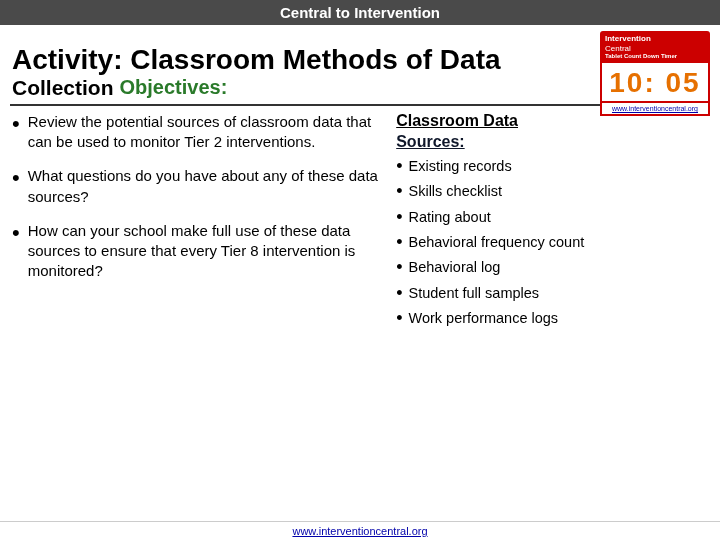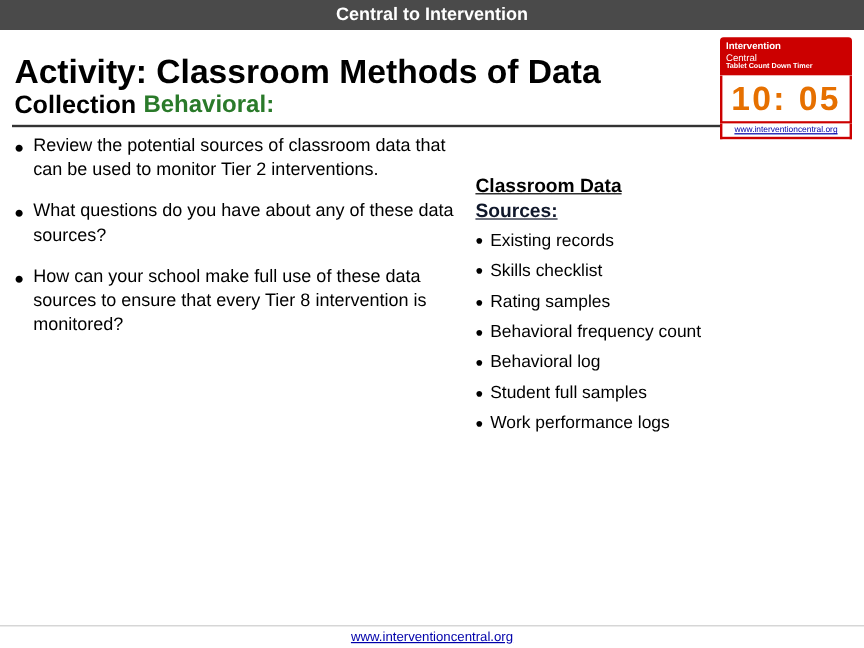--- a/index.html
+++ b/index.html
@@ -124,21 +124,20 @@
       font-size: 22px;
       margin-right: 8px;
       margin-top: -3px;
       flex-shrink: 0;
     }
 
     
     .right-col {
       flex: 1;
       font-size: 14px;
-      margin-top: 35px;
     }
 
     .sources-title {
       font-size: 16px;
       font-weight: bold;
       color: #000;
       text-decoration: underline;
       margin-bottom: 3px;
     }
 
@@ -198,21 +197,21 @@
 
 <div class="top-bar">
   <span>Central to Intervention</span>
 </div>
 
 <div class="header-area">
   <div class="title-block">
     <div class="main-title">Activity: Classroom Methods of Data</div>
     <div style="display:flex; gap:6px;">
       <span class="obj-line1">Collection</span>
-      <span class="obj-line2">Behavioral:</span>
+      <span class="obj-line2">Objectives:</span>
     </div>
   </div>
 
   <div class="timer-widget">
     <div class="timer-logo">
       <div style="font-size:8px; font-weight:bold;">Intervention</div>
       <div style="font-size:8px; font-weight:normal;">Central</div>
       <div style="font-size:6px;">Tablet Count Down Timer</div>
     </div>
     <div class="timer-body">
@@ -248,21 +247,21 @@
     <div class="source-item">
       <span class="source-bullet">•</span>
       <span>Existing records</span>
     </div>
     <div class="source-item">
       <span class="source-bullet">•</span>
       <span>Skills checklist</span>
     </div>
     <div class="source-item">
       <span class="source-bullet">•</span>
-      <span>Rating samples</span>
+      <span>Rating about</span>
     </div>
     <div class="source-item">
       <span class="source-bullet">•</span>
       <span>Behavioral frequency count</span>
     </div>
     <div class="source-item">
       <span class="source-bullet">•</span>
       <span>Behavioral log</span>
     </div>
     <div class="source-item">

